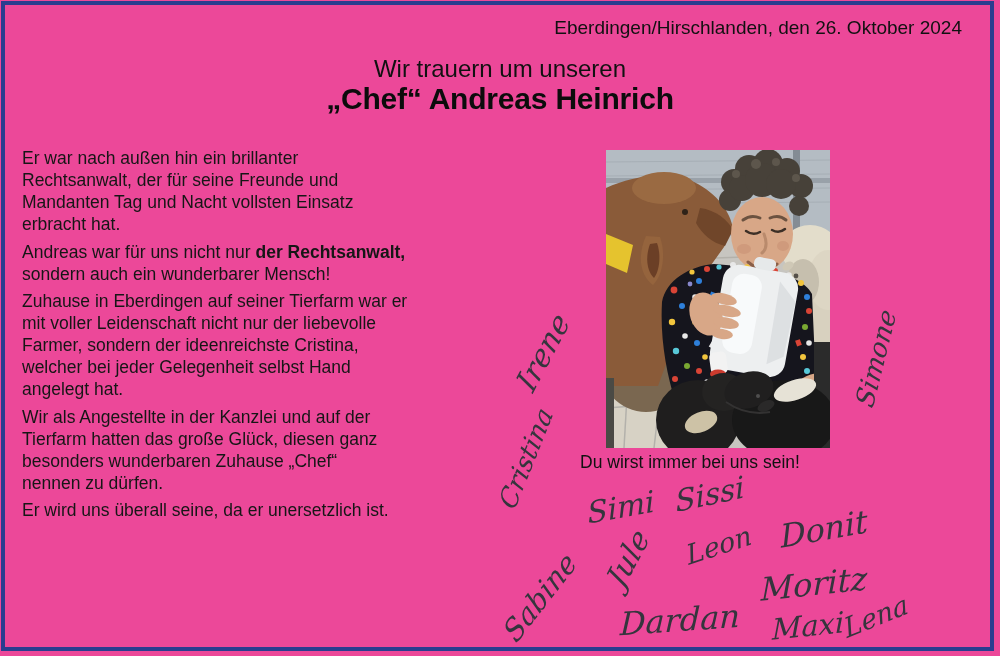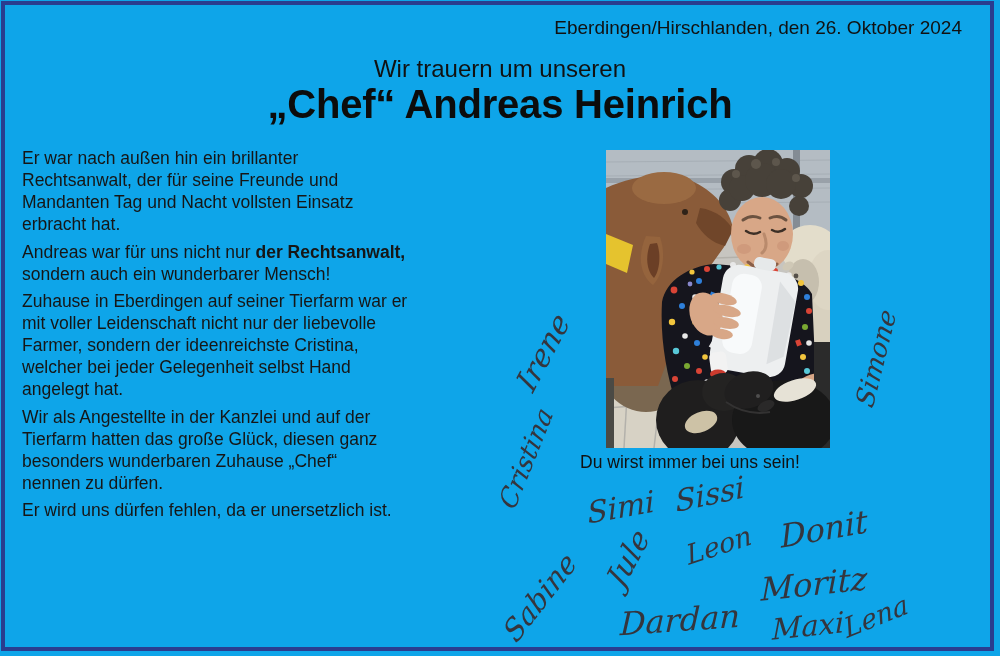--- a/index.html
+++ b/index.html
@@ -1,33 +1,33 @@
 <!DOCTYPE html>
 <html lang="de"><head>
 <meta charset="utf-8">
 <style>
   html,body{margin:0;padding:0;background:#ffffff;}
   .page{
-    position:relative;width:1000px;height:656px;background:#0ea5e9;
+    position:relative;width:1000px;height:656px;background:#ec4899;
     font-family:"Liberation Sans",sans-serif;color:#141414;overflow:hidden;
   }
   .frame{
     position:absolute;top:1px;left:1px;right:6px;bottom:5px;
     border:4px solid #2a3d8f;pointer-events:none;
   }
   .dateline{
     position:absolute;top:17px;right:38px;font-size:19px;color:#111;
   }
   .intro{
     position:absolute;top:55px;left:0;width:1000px;text-align:center;
     font-size:24px;color:#111;
   }
   .title{
     position:absolute;top:82px;left:0;width:1000px;text-align:center;
-    font-size:40px;font-weight:bold;color:#0c0c0c;letter-spacing:-0.2px;
+    font-size:30px;font-weight:bold;color:#0c0c0c;letter-spacing:-0.2px;
   }
   .obit{
     position:absolute;left:22px;top:147px;width:446px;
     font-size:17.5px;line-height:22px;color:#161616;
   }
   .obit p{margin:0 0 5.5px 0;white-space:pre-line;}
   .photo-wrap{
     position:absolute;left:606px;top:150px;width:224px;height:298px;
     background:#c7c5c0;
   }
@@ -59,21 +59,21 @@
 sondern auch ein wunderbarer Mensch!</span></p>
     <p>Zuhause in Eberdingen auf seiner Tierfarm war er
 mit voller Leidenschaft nicht nur der liebevolle
 Farmer, sondern der ideenreichste Cristina,
 welcher bei jeder Gelegenheit selbst Hand
 angelegt hat.</p>
     <p>Wir als Angestellte in der Kanzlei und auf der
 Tierfarm hatten das große Glück, diesen ganz
 besonders wunderbaren Zuhause „Chef“
 nennen zu dürfen.</p>
-    <p>Er wird uns dürfen fehlen, da er unersetzlich ist.</p>
+    <p>Er wird uns überall seine, da er unersetzlich ist.</p>
   </div>
 
   <div class="photo-wrap">
     <svg viewBox="0 0 224 298" width="224" height="298">
 
       <rect x="0" y="0" width="224" height="88" fill="#b4bcc3"></rect>
       <g stroke="#a6aeb5" stroke-width="1">
         <line x1="0" y1="12" x2="224" y2="10"></line>
           <line x1="0" y1="26" x2="224" y2="24"></line>
         <line x1="0" y1="40" x2="224" y2="38"></line>

